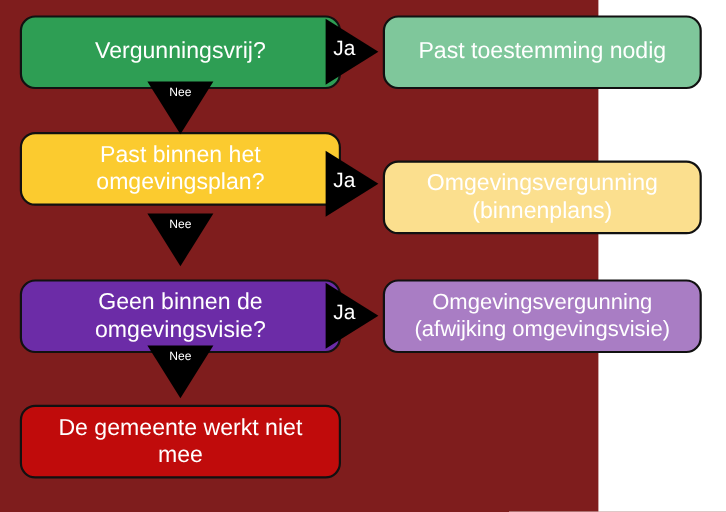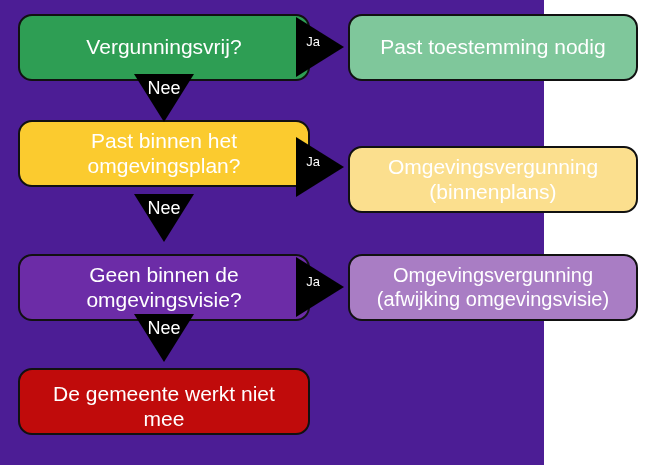--- a/index.html
+++ b/index.html
@@ -11,21 +11,21 @@
     width: 660px;
     height: 465px;
     font-family: "Liberation Sans", sans-serif;
     overflow: hidden;
   }
 
   #canvas {
     position: relative;
     width: 544px;
     height: 465px;
-    background: #4c1d95;
+    background: #7f1d1d;
   }
 
   
   .node {
     position: absolute;
     box-sizing: border-box;
     border: 2px solid #111111;
     border-radius: 14px;
     display: flex;
     align-items: center;
@@ -40,21 +40,21 @@
     display: block;
     width: 100%;
   }
 
   .node.decision { left: 18px; width: 292px; height: 67px; font-size: 21px; }
   .node.outcome  { left: 348px; width: 290px; height: 67px; font-size: 21px; }
 
   .row1 { top: 14px; }
   .row2 { top: 120px; }
   .row3 { top: 254px; }
-  .row4 { top: 368px; align-items: flex-end; }
+  .row4 { top: 368px; }
 
   .outcome.row3 .label { font-size: 20px; }
 
   
   .arrow-ja {
     position: absolute;
     z-index: 3;
     width: 48px;
     height: 60px;
   }
@@ -68,21 +68,21 @@
     border-bottom: 30px solid transparent;
     border-left: 48px solid #000000;
   }
   .arrow-ja .atext {
     position: absolute;
     left: 4px;
     top: 18px;
     width: 26px;
     text-align: center;
     color: #ffffff;
-    font-size: 13px;
+    font-size: 19px;
     line-height: 1;
   }
 
   .arrow-nee {
     position: absolute;
     z-index: 3;
     width: 60px;
     height: 48px;
   }
   .arrow-nee .tri {
@@ -95,21 +95,21 @@
     border-right: 30px solid transparent;
     border-top: 48px solid #000000;
   }
   .arrow-nee .atext {
     position: absolute;
     left: 0;
     top: 5px;
     width: 60px;
     text-align: center;
     color: #ffffff;
-    font-size: 18px;
+    font-size: 11px;
     line-height: 1;
   }
 </style>
 </head>
 <body>
 
 <div id="canvas">
 
   <div class="node decision row1" style="background:#2E9E54;">
     <span class="label">Vergunningsvrij?</span>

